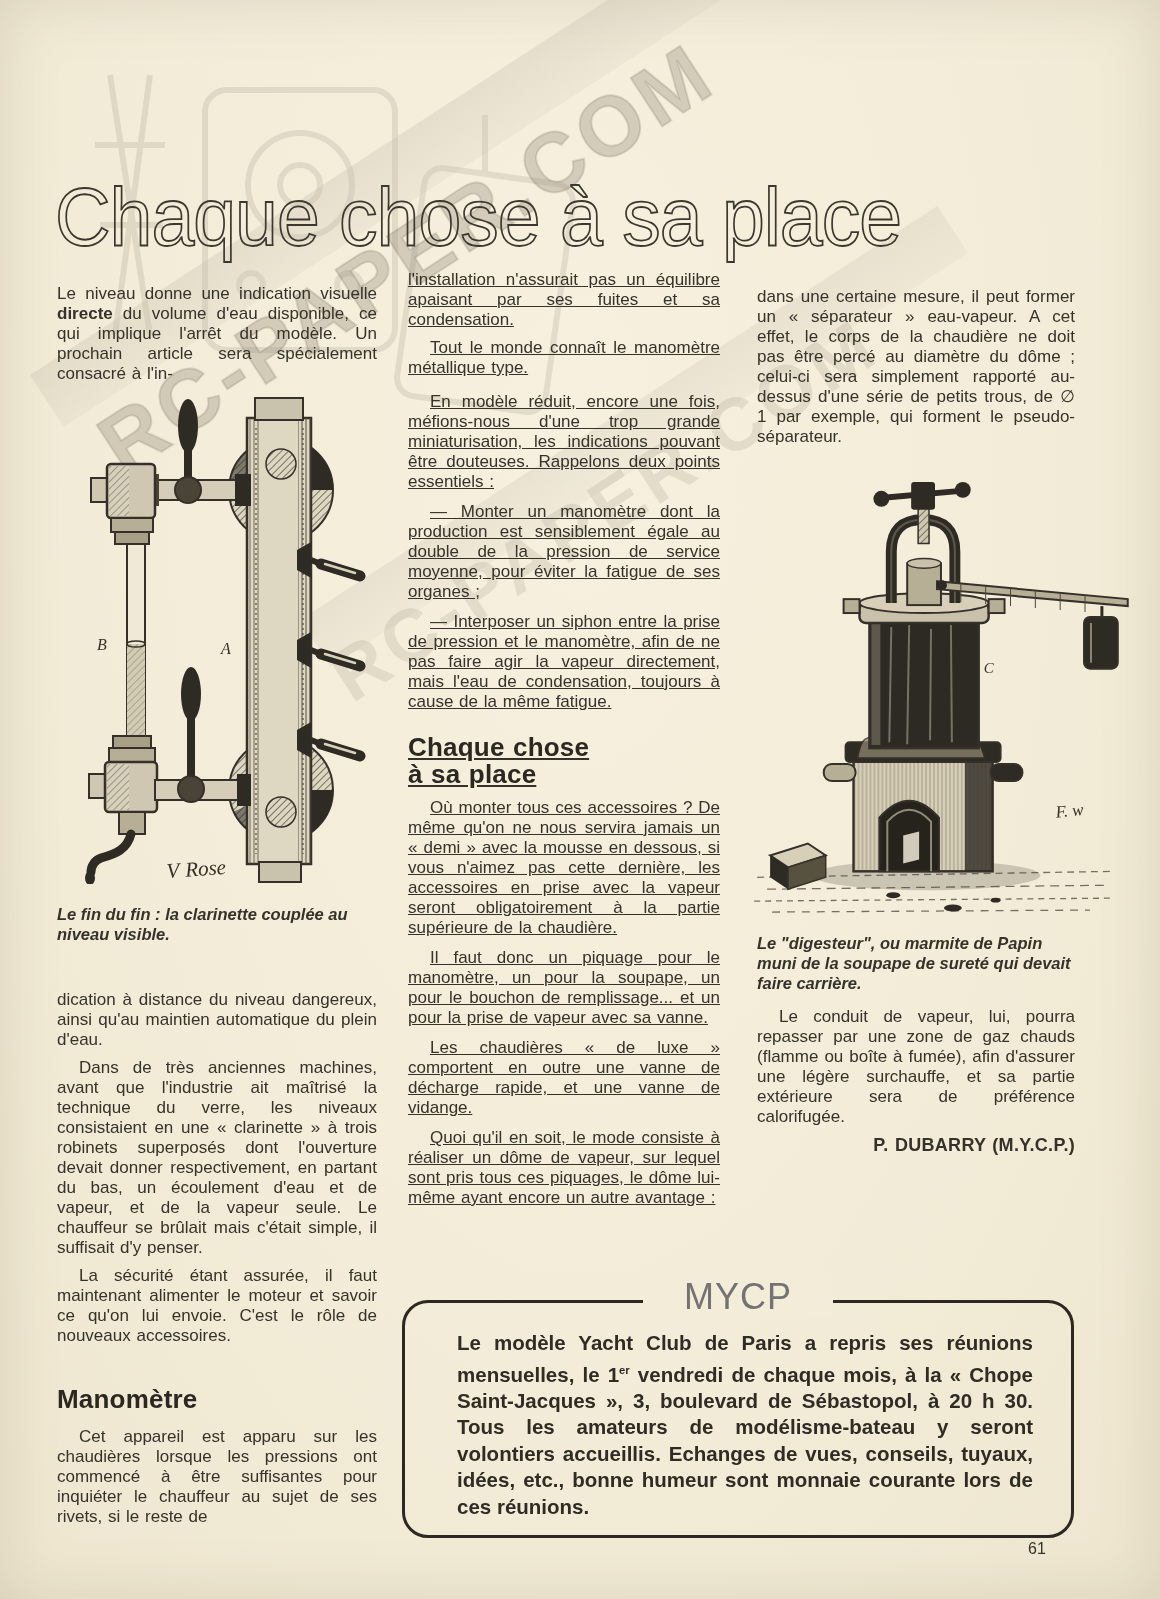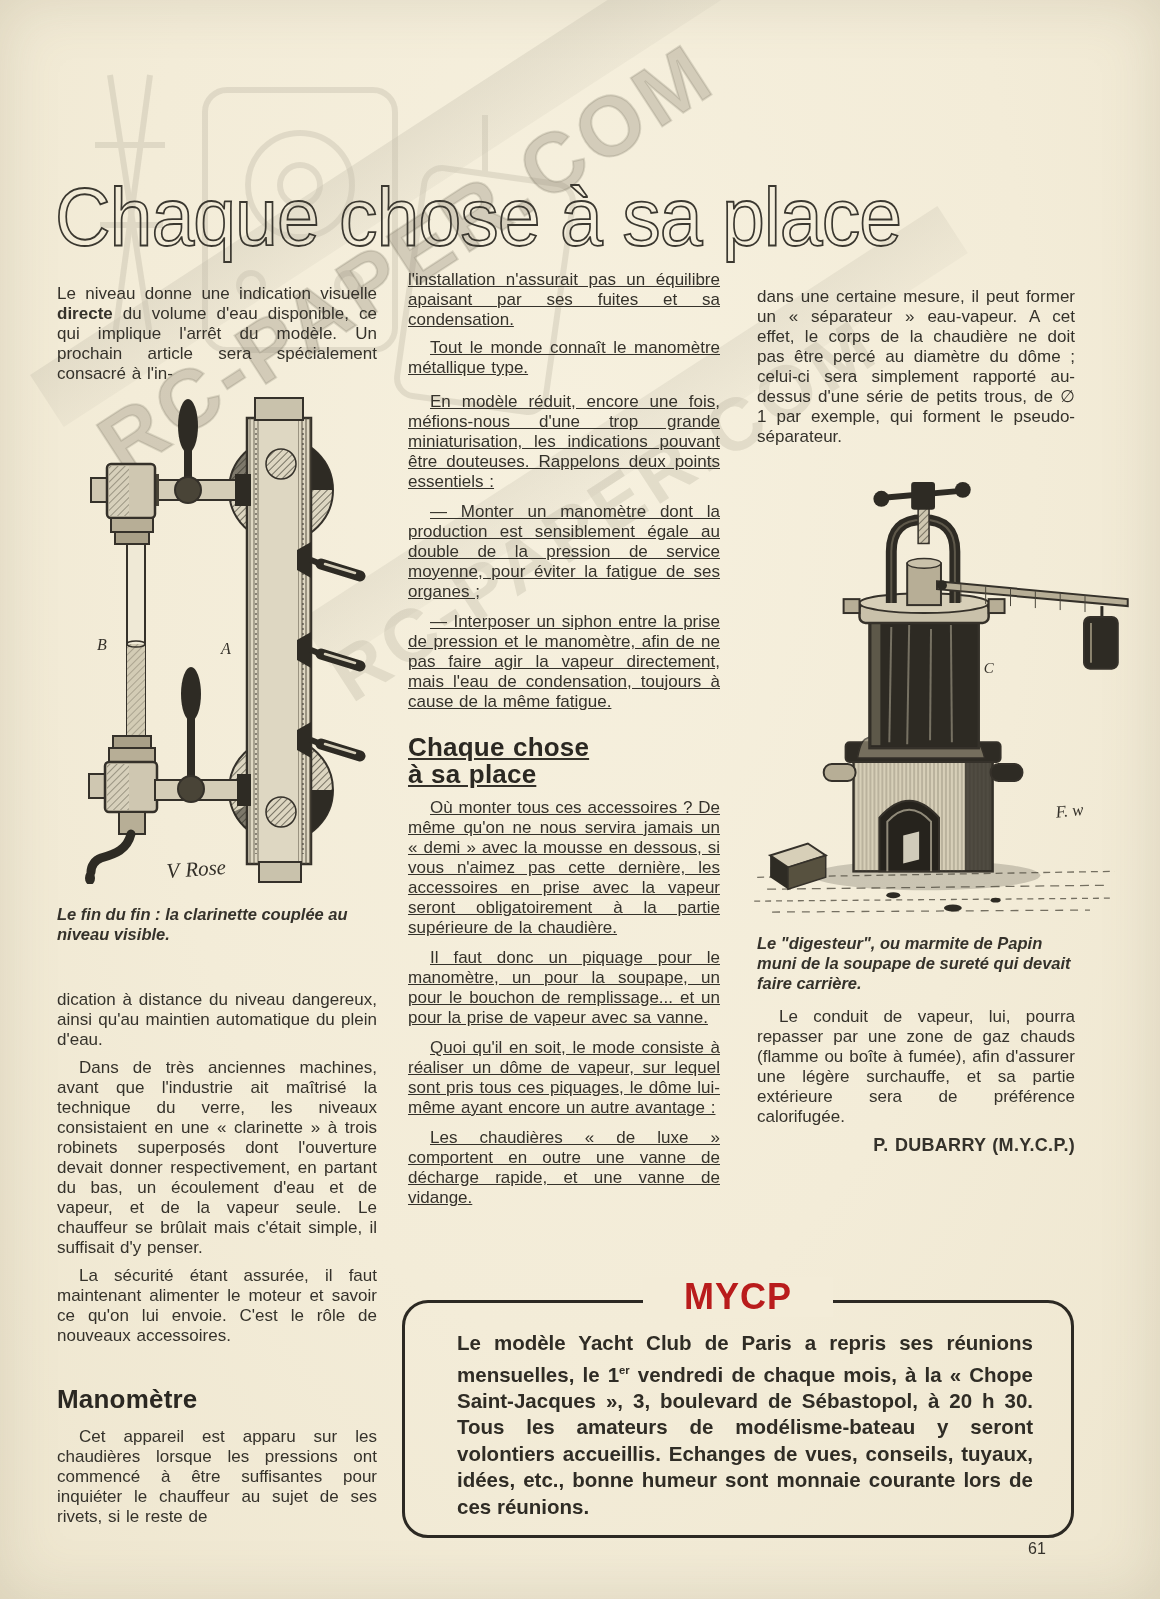--- a/index.html
+++ b/index.html
@@ -48,21 +48,21 @@
   .pAfterFig{margin-top:46px;}
   .figL{display:block;margin-top:8px;}
   .figR{position:absolute;left:742px;top:468px;z-index:2;}
   .lastp{position:relative;}
   .endmark{position:absolute;right:0;bottom:3px;font-size:15px;line-height:15px;}
   .byline{margin-top:8px;font-weight:bold;text-align:right;font-size:18px;letter-spacing:.3px;}
   
   .mycp{position:absolute;left:402px;top:1300px;width:666px;height:232px;z-index:2;
         border:3px solid #2c2923;border-radius:26px;}
   .mycp-title{position:absolute;top:-26px;left:0;right:0;margin:0 auto;width:190px;
-        text-align:center;font-size:36px;font-weight:bold;color:#b91c1c;
+        text-align:center;font-size:36px;font-weight:normal;color:#737373;
         background:#f3ecd8;line-height:40px;letter-spacing:1px;}
   .mycp-body{padding:27px 38px 0 52px;font-weight:bold;font-size:20.5px;line-height:26.5px;text-align:justify;color:#2f2c25;}
   sup{font-size:.55em;vertical-align:super;}
   .pagenum{position:absolute;left:1028px;top:1540px;font-size:16px;z-index:2;color:#35322b;}
   
   .svgtxt{font-family:"Liberation Serif","DejaVu Serif",serif;font-style:italic;}
 </style>
 </head>
 <body>
 
@@ -193,22 +193,22 @@
     <p class="gap8 ind">Tout le monde connaît le manomètre métallique type.</p>
     <p class="gap14 ind">En modèle réduit, encore une fois, méfions-nous d'une trop grande miniaturisation, les indications pouvant être douteuses. Rappelons deux points essentiels :</p>
     <p class="gap10 ind">— Monter un manomètre dont la production est sensiblement égale au double de la pression de service moyenne, pour éviter la fatigue de ses organes ;</p>
     <p class="gap10 ind">— Interposer un siphon entre la prise de pression et le manomètre, afin de ne pas faire agir la vapeur directement, mais l'eau de condensation, toujours à cause de la même fatigue.</p>
     <h2 class="h2M">
       <span style="display:block">Chaque chose</span>
       <span style="display:block">à sa place</span>
     </h2>
     <p class="ind">Où monter tous ces accessoires ? De même qu'on ne nous servira jamais un « demi » avec la mousse en dessous, si vous n'aimez pas cette dernière, les accessoires en prise avec la vapeur seront obligatoirement à la partie supérieure de la chaudière.</p>
     <p class="gap10 ind">Il faut donc un piquage pour le manomètre, un pour la soupape, un pour le bouchon de remplissage... et un pour la prise de vapeur avec sa vanne.</p>
+    <p class="gap10 ind">Les chaudières « de luxe » comportent en outre une vanne de décharge rapide, et une vanne de vidange.</p>
     <p class="gap10 ind">Quoi qu'il en soit, le mode consiste à réaliser un dôme de vapeur, sur lequel sont pris tous ces piquages, le dôme lui-même ayant encore un autre avantage :</p>
-    <p class="gap10 ind">Les chaudières « de luxe » comportent en outre une vanne de décharge rapide, et une vanne de vidange.</p>
   </div>
 
   <div class="col colR">
     <p>dans une certaine mesure, il peut former un « séparateur » eau-vapeur. A cet effet, le corps de la chaudière ne doit pas être percé au diamètre du dôme ; celui-ci sera simplement rapporté au-dessus d'une série de petits trous, de ∅ 1 par exemple, qui forment le pseudo-séparateur.</p>
   </div>
 
   <svg class="figR" width="388" height="452" viewBox="0 0 390 455">
     <defs>
       <pattern id="phB" width="5" height="5" patternTransform="rotate(45)" patternUnits="userSpaceOnUse">
         <rect width="5" height="5" fill="#cfc7b0"></rect>

